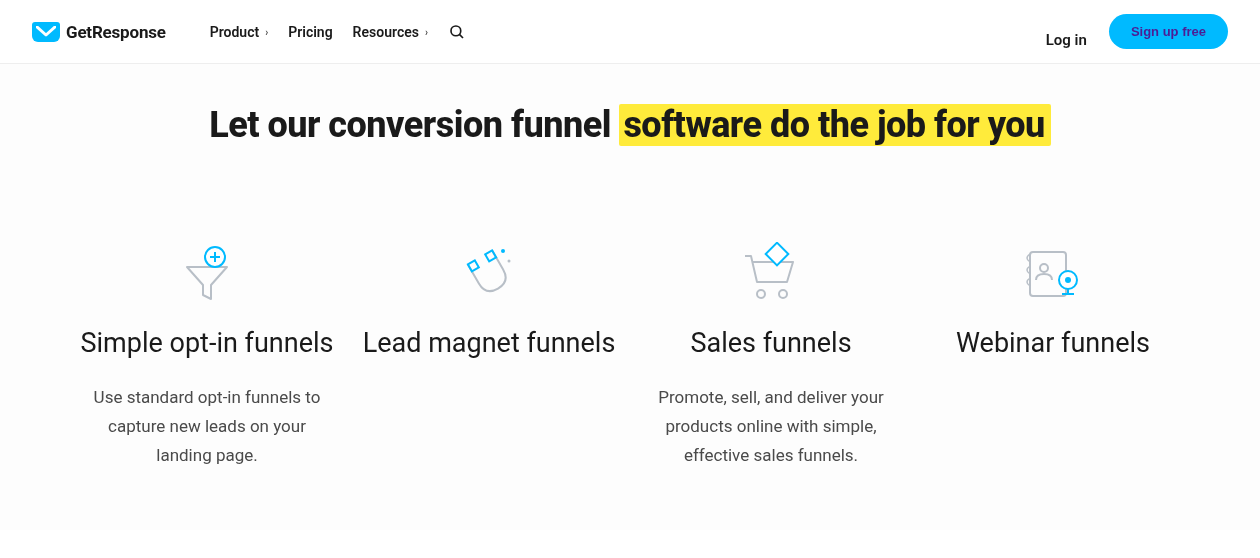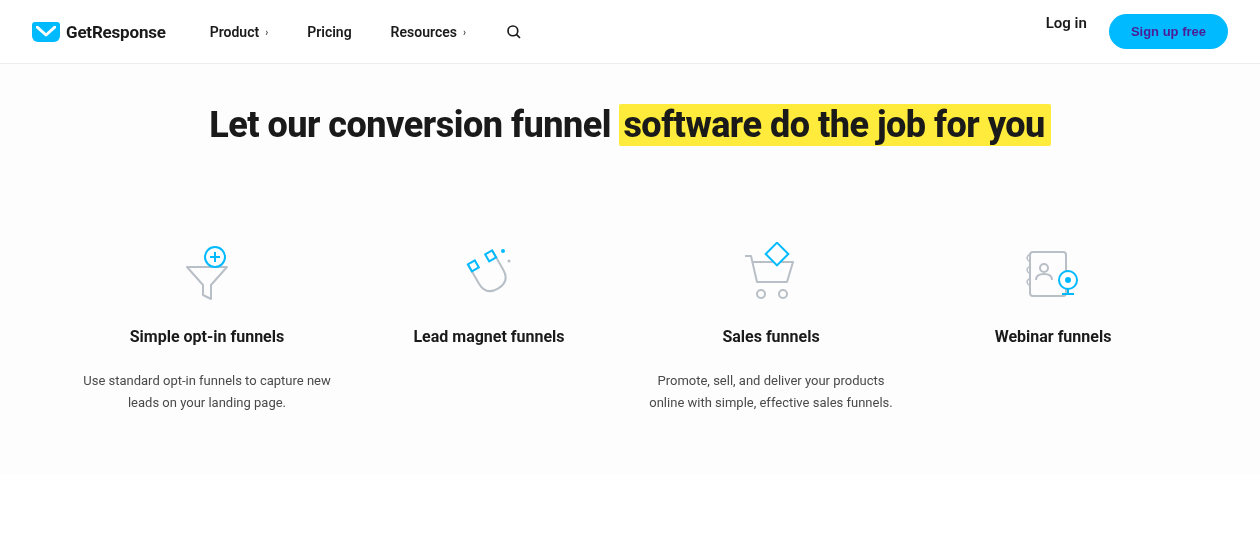--- a/index.html
+++ b/index.html
@@ -14,31 +14,31 @@
     .logo { display: flex; align-items: flex-start; gap: 6px; margin-right: 44px; }
     .logo-mark {
       width: 28px; height: 20px;
       background: #00baff;
       border-radius: 3px 3px 6px 6px;
       position: relative;
       display: flex; align-items: center; justify-content: center;
     }
     .logo-mark svg { display:block; }
     .logo-text { font-weight: 700; font-size: 17px; color: #1a1a1a; letter-spacing: -0.2px; }
-    .nav-links { display: flex; align-items: center; gap: 39px; }
+    .nav-links { display: flex; align-items: center; gap: 20px; }
     .nav-item {
       font-size: 14px;
       font-weight: 600;
       color: #1a1a1a;
       cursor: pointer;
       display: flex; align-items: center; gap: 6px;
     }
     .chevron { font-size: 10px; color: #444; position: relative; top: 1px; }
     .search-btn { cursor: pointer; display: flex; align-items: center; }
-    .nav-right { margin-left: auto; display: flex; align-items: flex-start; gap: 22px; }
+    .nav-right { margin-left: auto; display: flex; align-items: flex-end; gap: 22px; }
     .login { font-size: 15px; font-weight: 600; color: #1a1a1a; cursor: pointer; }
     .signup-btn {
       background: #00baff;
       color: #4c1d95;
       font-size: 13px;
       font-weight: 700;
       padding: 10px 22px;
       border: none;
       border-radius: 999px;
       cursor: pointer;
@@ -77,27 +77,27 @@
       max-width: 260px;
     }
     .feature-icon {
       height: 72px;
       display: flex;
       align-items: center;
       justify-content: center;
       margin-bottom: 18px;
     }
     .feature-title {
-      font-size: 16px;
-      font-weight: 700;
+      font-size: 27px;
+      font-weight: 400;
       color: #1a1a1a;
       margin-bottom: 24px;
     }
     .feature-desc {
-      font-size: 13px;
+      font-size: 17px;
       line-height: 1.7;
       color: #4a4a4a;
       font-weight: 400;
     }
   </style>
 </head>
 <body>
 
 <div class="navbar">
   <div class="logo">

